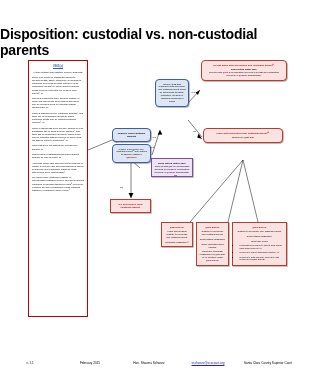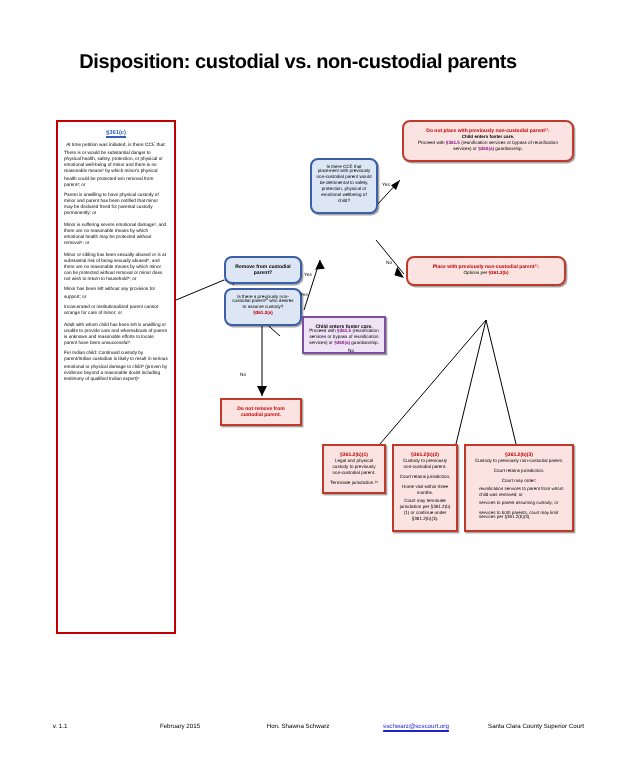--- a/index.html
+++ b/index.html
@@ -2,22 +2,22 @@
 <html><head>
 <meta charset="utf-8">
 <style>
   html,body{margin:0;padding:0;}
   body{
     width:298px;height:386px;background:#ffffff;
     font-family:"Liberation Sans",sans-serif;
     color:#000;overflow:hidden;position:relative;
   }
   #page-title{
-    position:absolute;top:26px;left:0;width:298px;text-align:center;
-    font-size:10px;font-weight:bold;letter-spacing:-0.2px;
+    position:absolute;top:26px;left:0;width:298px;text-align:left;
+    font-size:14px;font-weight:bold;letter-spacing:-0.2px;
   }
   .sec{color:#8b1a8b;font-weight:bold;}
   .secr{color:#c00000;font-weight:bold;}
 
   
   .node{position:absolute;box-sizing:border-box;text-align:center;}
   .node .body{font-size:2.3px;line-height:1.28;}
   .node .hd{font-size:2.5px;font-weight:bold;line-height:1.3;}
 
   

